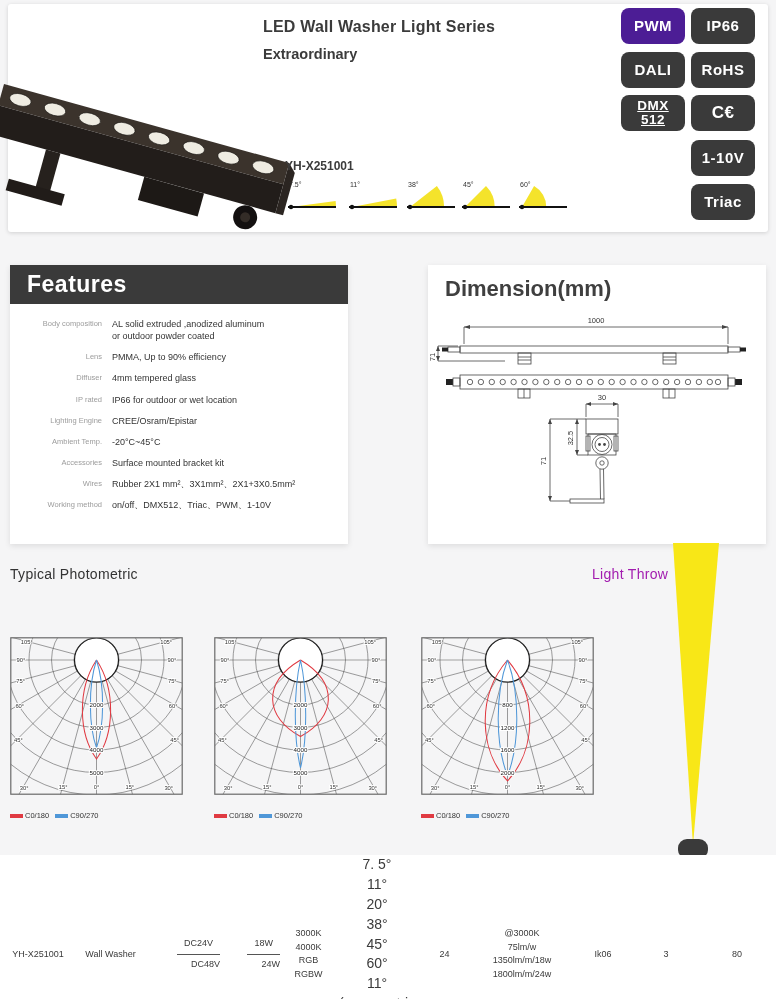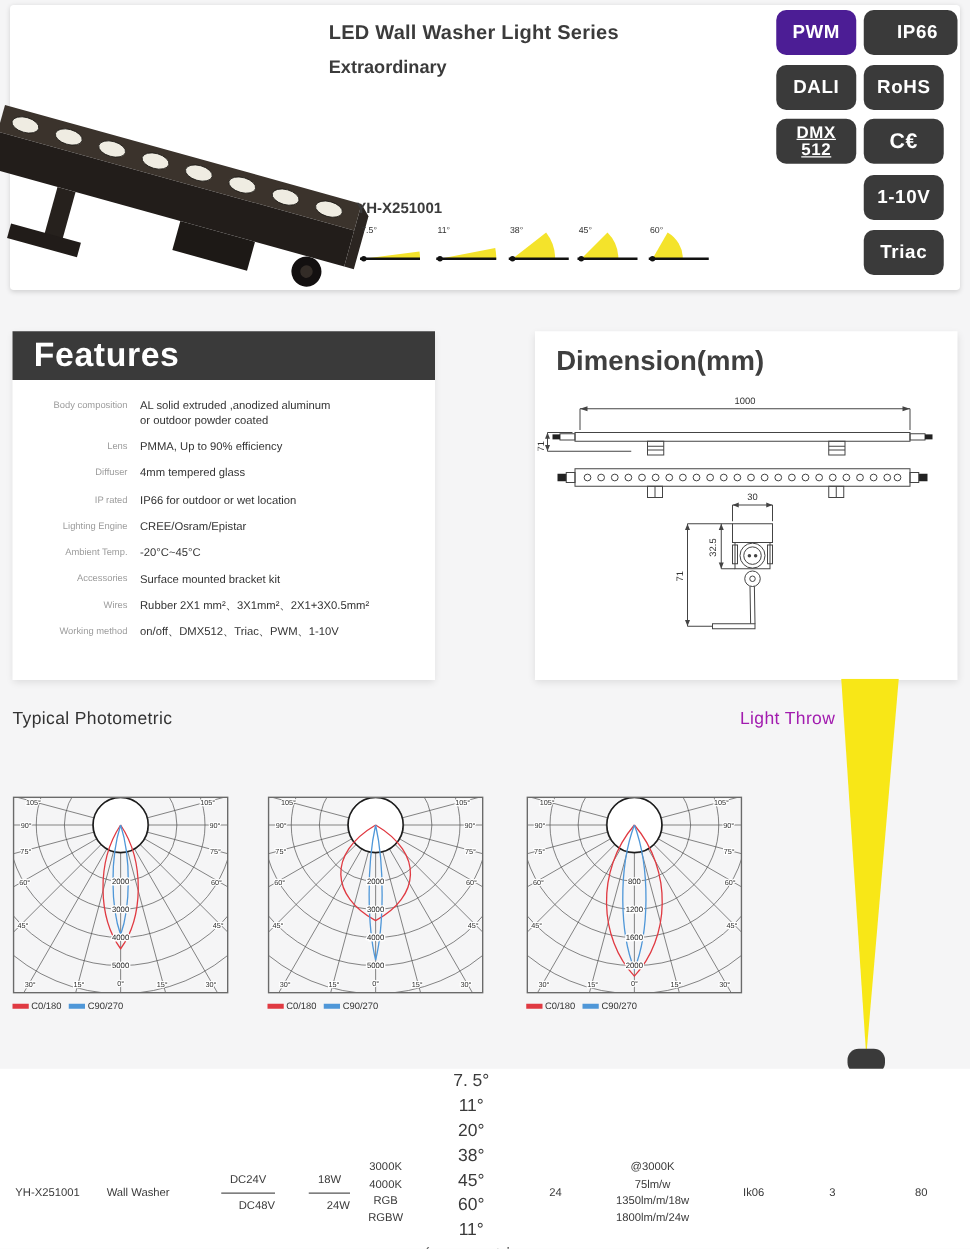--- a/index.html
+++ b/index.html
@@ -9,55 +9,55 @@
   
   .hero{position:absolute;left:8px;top:4px;width:760px;height:228px;background:#fff;
         border-radius:3px;box-shadow:0 1px 4px rgba(0,0,0,.15);}
   .product{position:absolute;left:-8px;top:54px;width:295px;height:172px;}
   .hero-title1{position:absolute;left:255px;top:14px;font-size:16px;font-weight:700;color:#3b3b3b;letter-spacing:.2px;}
   .hero-title2{position:absolute;left:255px;top:42px;font-size:14.5px;font-weight:700;color:#3b3b3b;}
   .hero-model{position:absolute;left:277px;top:155px;font-size:12px;font-weight:600;color:#3b3b3b;}
   .badge{position:absolute;width:64px;height:36px;border-radius:8px;background:#3a3a3a;color:#fff;
          display:flex;align-items:center;justify-content:center;font-weight:700;font-size:15px;
          letter-spacing:.5px;white-space:pre-line;text-align:center;line-height:1.05;}
-  .b0{left:613px;top:4px;} .b1{left:683px;top:4px;padding-left:11px;}
+  .b0{left:613px;top:4px;} .b1{left:683px;top:4px;}
   .b2{left:613px;top:48px;} .b3{left:683px;top:48px;}
   .b4{left:613px;top:91px;font-size:13.5px;} .b5{left:683px;top:91px;font-size:17px;}
   .b6{left:683px;top:136px;} .b7{left:683px;top:180px;}
   .beam-icon{position:absolute;top:176px;width:54px;height:32px;}
   .bi0{left:278px;} .bi1{left:339px;} .bi2{left:397px;} .bi3{left:452px;} .bi4{left:509px;}
   .beam-icon .bi-label{position:absolute;left:3px;top:1px;font-size:7px;color:#333;}
   .beam-icon svg{position:absolute;left:0;top:2px;}
 
   
   .features{position:absolute;left:10px;top:265px;width:338px;height:279px;background:#fff;
             box-shadow:0 2px 6px rgba(0,0,0,.10);}
   .features-header{height:39px;background:#3a3a3a;display:flex;align-items:center;}
-  .features-header span{color:#fff;font-size:27px;font-weight:700;padding-left:17px;letter-spacing:.5px;}
+  .features-header span{color:#fff;font-size:23px;font-weight:700;padding-left:17px;letter-spacing:.5px;}
   .features-body{padding:14px 8px 0 0;}
   .frow{display:flex;margin-bottom:9px;margin-left:12px;}
   .flabel{width:80px;text-align:right;padding-right:10px;font-size:7.5px;color:#9c9c9c;padding-top:1px;flex:none;}
   .fvalue{font-size:9px;color:#333;white-space:pre-line;line-height:1.35;}
 
   
   .dimension{position:absolute;left:428px;top:265px;width:338px;height:279px;background:#fff;
              box-shadow:0 2px 6px rgba(0,0,0,.10);}
   .dim-title{position:absolute;left:17px;top:11px;font-size:22px;font-weight:700;color:#3f3f3f;}
   .dim-svg{position:absolute;left:2px;top:40px;}
   .dim-svg line,.dim-svg rect,.dim-svg circle,.dim-svg path{stroke:#444;fill:none;stroke-width:.8;}
   .dim-svg .arr{fill:#444;stroke:none;}
   .dim-svg .fill-dark{fill:#222;stroke:none;}
   .dim-svg text{font-size:7.5px;fill:#333;stroke:none;font-family:"Liberation Sans",sans-serif;}
 
   
   .pm-title{position:absolute;left:10px;top:566px;font-size:14px;color:#333;letter-spacing:.3px;}
   .lt-title{position:absolute;left:592px;top:566px;font-size:14px;color:#a21caf;letter-spacing:.3px;}
   .polar{position:absolute;top:637px;width:173px;}
   .p0{left:10px;} .p1{left:214px;} .p2{left:421px;}
-  .plegend{margin-top:0;display:flex;align-items:center;font-size:7.5px;color:#333;}
+  .plegend{margin-top:12px;display:flex;align-items:center;font-size:7.5px;color:#333;}
   .sw{width:13px;height:4px;display:inline-block;margin-right:2px;}
   .plegend span{margin-right:6px;}
   .beam-svg{position:absolute;left:660px;top:543px;}
 
   
   .spec-table{position:absolute;left:0;top:855px;width:776px;}
   .tgrid{display:grid;grid-template-columns:76px 69px 75px 60px 57px 80px 55px 100px 62px 64px 78px;}
   .thead{background:#2a2a2a;color:#fff;min-height:43px;align-items:center;}
   .th{text-align:center;font-size:8.5px;font-weight:600;white-space:pre-line;line-height:1.35;letter-spacing:.3px;}
   .tbody{background:#fff;min-height:102px;align-items:center;}

